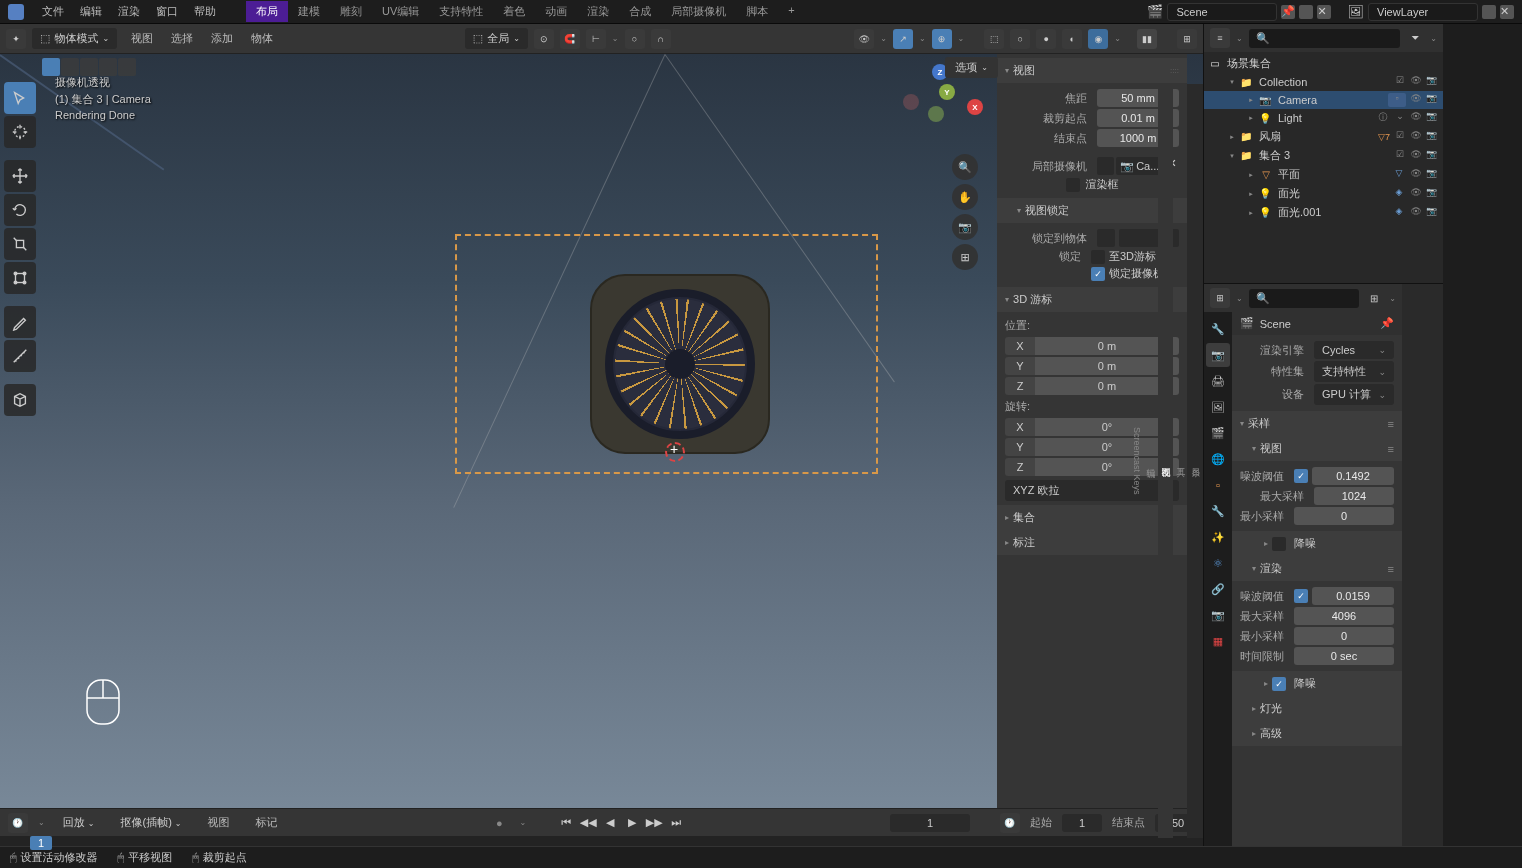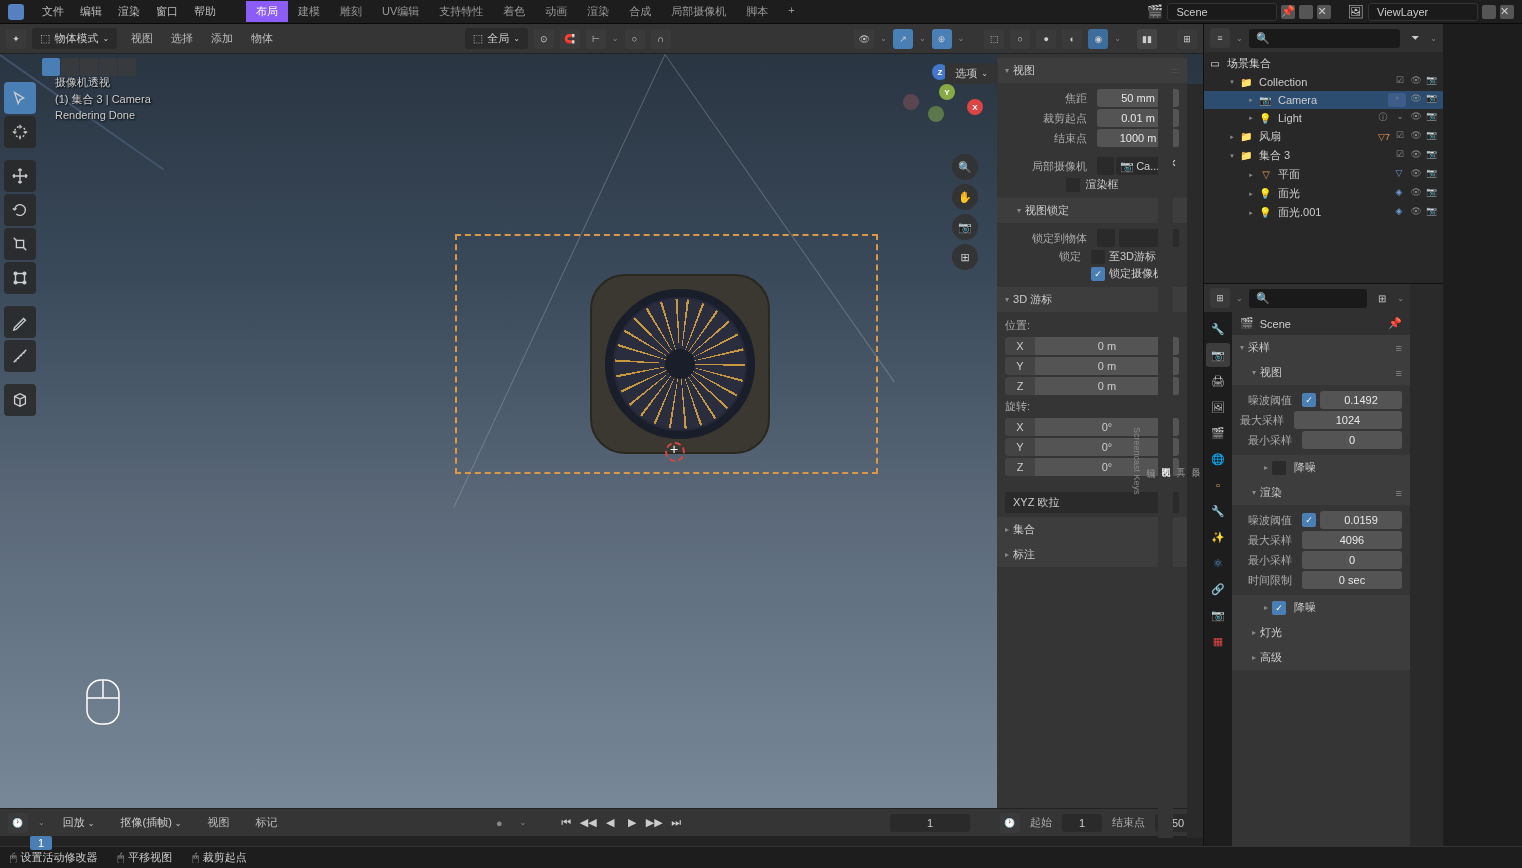--- a/index.html
+++ b/index.html
@@ -2,21 +2,21 @@
 <html><head>
 <meta charset="utf-8">
 <style>
 *{margin:0;padding:0;box-sizing:border-box;font-family:-apple-system,sans-serif;font-size:11px;color:#ccc;user-select:none}
 body{width:1522px;height:868px;background:#1d1d1d;overflow:hidden;position:relative}
 .row{display:flex;align-items:center}
 .menubar{height:24px;background:#1d1d1d;display:flex;align-items:center;padding:0 8px;gap:2px;border-bottom:1px solid #0a0a0a}
 .logo-icon{width:16px;height:16px;background:#5680c2;border-radius:3px;margin-right:8px}
 .menu-item{padding:3px 8px;cursor:pointer;color:#bbb}
 .workspace-tab{padding:3px 10px;color:#999}
-.workspace-tab.active{background:#8b5cf6;color:#fff}
+.workspace-tab.active{background:#4c1d95;color:#fff}
 .scene-field{background:#1a1a1a;padding:2px 8px;border-radius:3px;display:flex;align-items:center;gap:4px;border:1px solid #333}
 .hdr-icon{width:14px;height:14px;background:#555;border-radius:2px}
 .main{display:flex;height:844px}
 .viewport-area{width:1203px;display:flex;flex-direction:column}
 .vp-header{height:30px;background:#353535;display:flex;align-items:center;padding:0 6px;gap:6px;border-bottom:1px solid #222}
 .mode-select{background:#2a2a2a;padding:3px 8px;border-radius:3px;display:flex;align-items:center;gap:4px}
 .hbtn{width:20px;height:20px;background:#3a3a3a;border-radius:3px;display:flex;align-items:center;justify-content:center;cursor:pointer;font-size:9px}
 .hbtn.blue{background:#4a7fb5}
 .hbtn.lblue{background:#3d6d9c}
 .vp-body{flex:1;display:flex;position:relative;background:linear-gradient(180deg,#2a3542 0%,#3a4a5a 30%,#5a6878 60%,#788898 100%)}
@@ -34,21 +34,21 @@
 .fan-inner{position:absolute;inset:25px;background:#252838;border-radius:50%;border:8px solid #1a1d2a}
 .fan-blades{position:absolute;inset:35px;border-radius:50%;background:repeating-conic-gradient(#2a2d3d 0deg 6deg,#c89840 6deg 8deg,#2a2d3d 8deg 14deg)}
 .fan-center{position:absolute;left:50%;top:50%;width:30px;height:30px;background:#1a1d2a;border-radius:50%;transform:translate(-50%,-50%)}
 .cursor3d{position:absolute;left:665px;top:388px;width:20px;height:20px;z-index:6}
 .cursor3d::before{content:'';position:absolute;inset:0;border:2px dashed #d44;border-radius:50%}
 .cursor3d::after{content:'+';position:absolute;left:5px;top:-1px;color:#fff;font-size:14px}
 .gizmo{position:absolute;right:220px;top:10px;width:80px;height:80px;z-index:10}
 .axis-ball{position:absolute;width:16px;height:16px;border-radius:50%;display:flex;align-items:center;justify-content:center;font-size:8px;font-weight:bold;color:#fff}
 .nav-btns{position:absolute;right:225px;top:100px;display:flex;flex-direction:column;gap:4px;z-index:10}
 .nav-btn{width:26px;height:26px;background:rgba(50,50,50,0.9);border-radius:50%;display:flex;align-items:center;justify-content:center;cursor:pointer}
-.options-btn{position:absolute;right:205px;top:9px;background:#333;padding:3px 10px;border-radius:3px;z-index:10;display:flex;gap:4px;align-items:center}
+.options-btn{position:absolute;right:205px;top:3px;background:#333;padding:3px 10px;border-radius:3px;z-index:10;display:flex;gap:4px;align-items:center}
 .n-panel{position:absolute;right:16px;top:0;width:190px;background:#353535;height:100%;z-index:8;overflow:hidden}
 .n-tabs{position:absolute;right:0;top:30px;width:16px;height:100%;background:#2a2a2a;z-index:9;writing-mode:vertical-rl;display:flex;flex-direction:column}
 .n-tab{padding:10px 1px;font-size:9px;text-align:center;cursor:pointer;color:#888}
 .n-tab.active{background:#353535;color:#fff}
 .panel-header{padding:5px 8px;background:#3d3d3d;display:flex;align-items:center;gap:4px;cursor:pointer}
 .panel-header::before{content:'▾';font-size:8px;color:#888}
 .panel-header.collapsed::before{content:'▸'}
 .panel-body{padding:4px 8px}
 .prop-row{display:flex;align-items:center;margin:2px 0;gap:4px}
 .prop-label{flex:1;text-align:right;color:#aaa;padding-right:6px}
@@ -394,21 +394,21 @@
                   <div class="r">0°</div>
                 </div>
               </div>
               <div class="prop-row">
                 <div class="split-val">
                   <div class="l">Z</div>
                   <div class="r">0°</div>
                 </div>
               </div>
             </div>
-          <div class="dropdown" style="margin-top:16px">
+          <div class="dropdown" style="margin-top:4px">
               <span>XYZ 欧拉</span>
             </div>
         </div>
 
         <div class="panel-header collapsed">
             <span>集合</span>
           </div>
         <div class="panel-header collapsed">
             <span>标注</span>
           </div>
@@ -618,39 +618,59 @@
             <div class="ptab" style="color:#7cb342">📷</div>
             <div class="ptab" style="color:#d44">▦</div>
           </div>
           <div class="prop-content">
             <div class="prop-hdr">
               <span>🎬</span>
               <span>Scene</span>
               <span style="flex:1"></span>
               <span style="color:#666">📌</span>
             </div>
+            <div class="panel-body">
+              <div class="prop-row">
+                  <div class="prop-label">渲染引擎</div>
+                  <div class="dropdown">
+                    <span>Cycles</span>
+                  </div>
+                </div>
+              <div class="prop-row">
+                  <div class="prop-label">特性集</div>
+                  <div class="dropdown">
+                    <span>支持特性</span>
+                  </div>
+                </div>
+              <div class="prop-row">
+                  <div class="prop-label">设备</div>
+                  <div class="dropdown">
+                    <span>GPU 计算</span>
+                  </div>
+                </div>
+            </div>
             <div class="panel-header">
                 <span>采样</span>
                 <span style="flex:1"></span>
                 <span style="color:#888">≡</span>
               </div>
             <div class="panel-header" style="padding-left:20px">
                 <span>视图</span>
                 <span style="flex:1"></span>
                 <span style="color:#888">≡</span>
               </div>
             <div class="panel-body">
               <div class="prop-row">
                   <div class="prop-label">噪波阈值</div>
                   <span class="checkbox">✓</span>
                   <div class="prop-value">0.1492</div>
                 </div>
               <div class="prop-row">
                   <div class="prop-label">最大采样</div>
-                  <div class="prop-value" style="width:108px">1024</div>
+                  <div class="prop-value" style="width:80px">1024</div>
                 </div>
               <div class="prop-row">
                   <div class="prop-label">最小采样</div>
                   <div class="prop-value" style="width:100px">0</div>
                 </div>
             </div>
             <div class="panel-header collapsed" style="padding-left:32px">
                 <span class="checkbox off" style="margin-right:4px"></span>
                 <span>降噪</span>
               </div>

